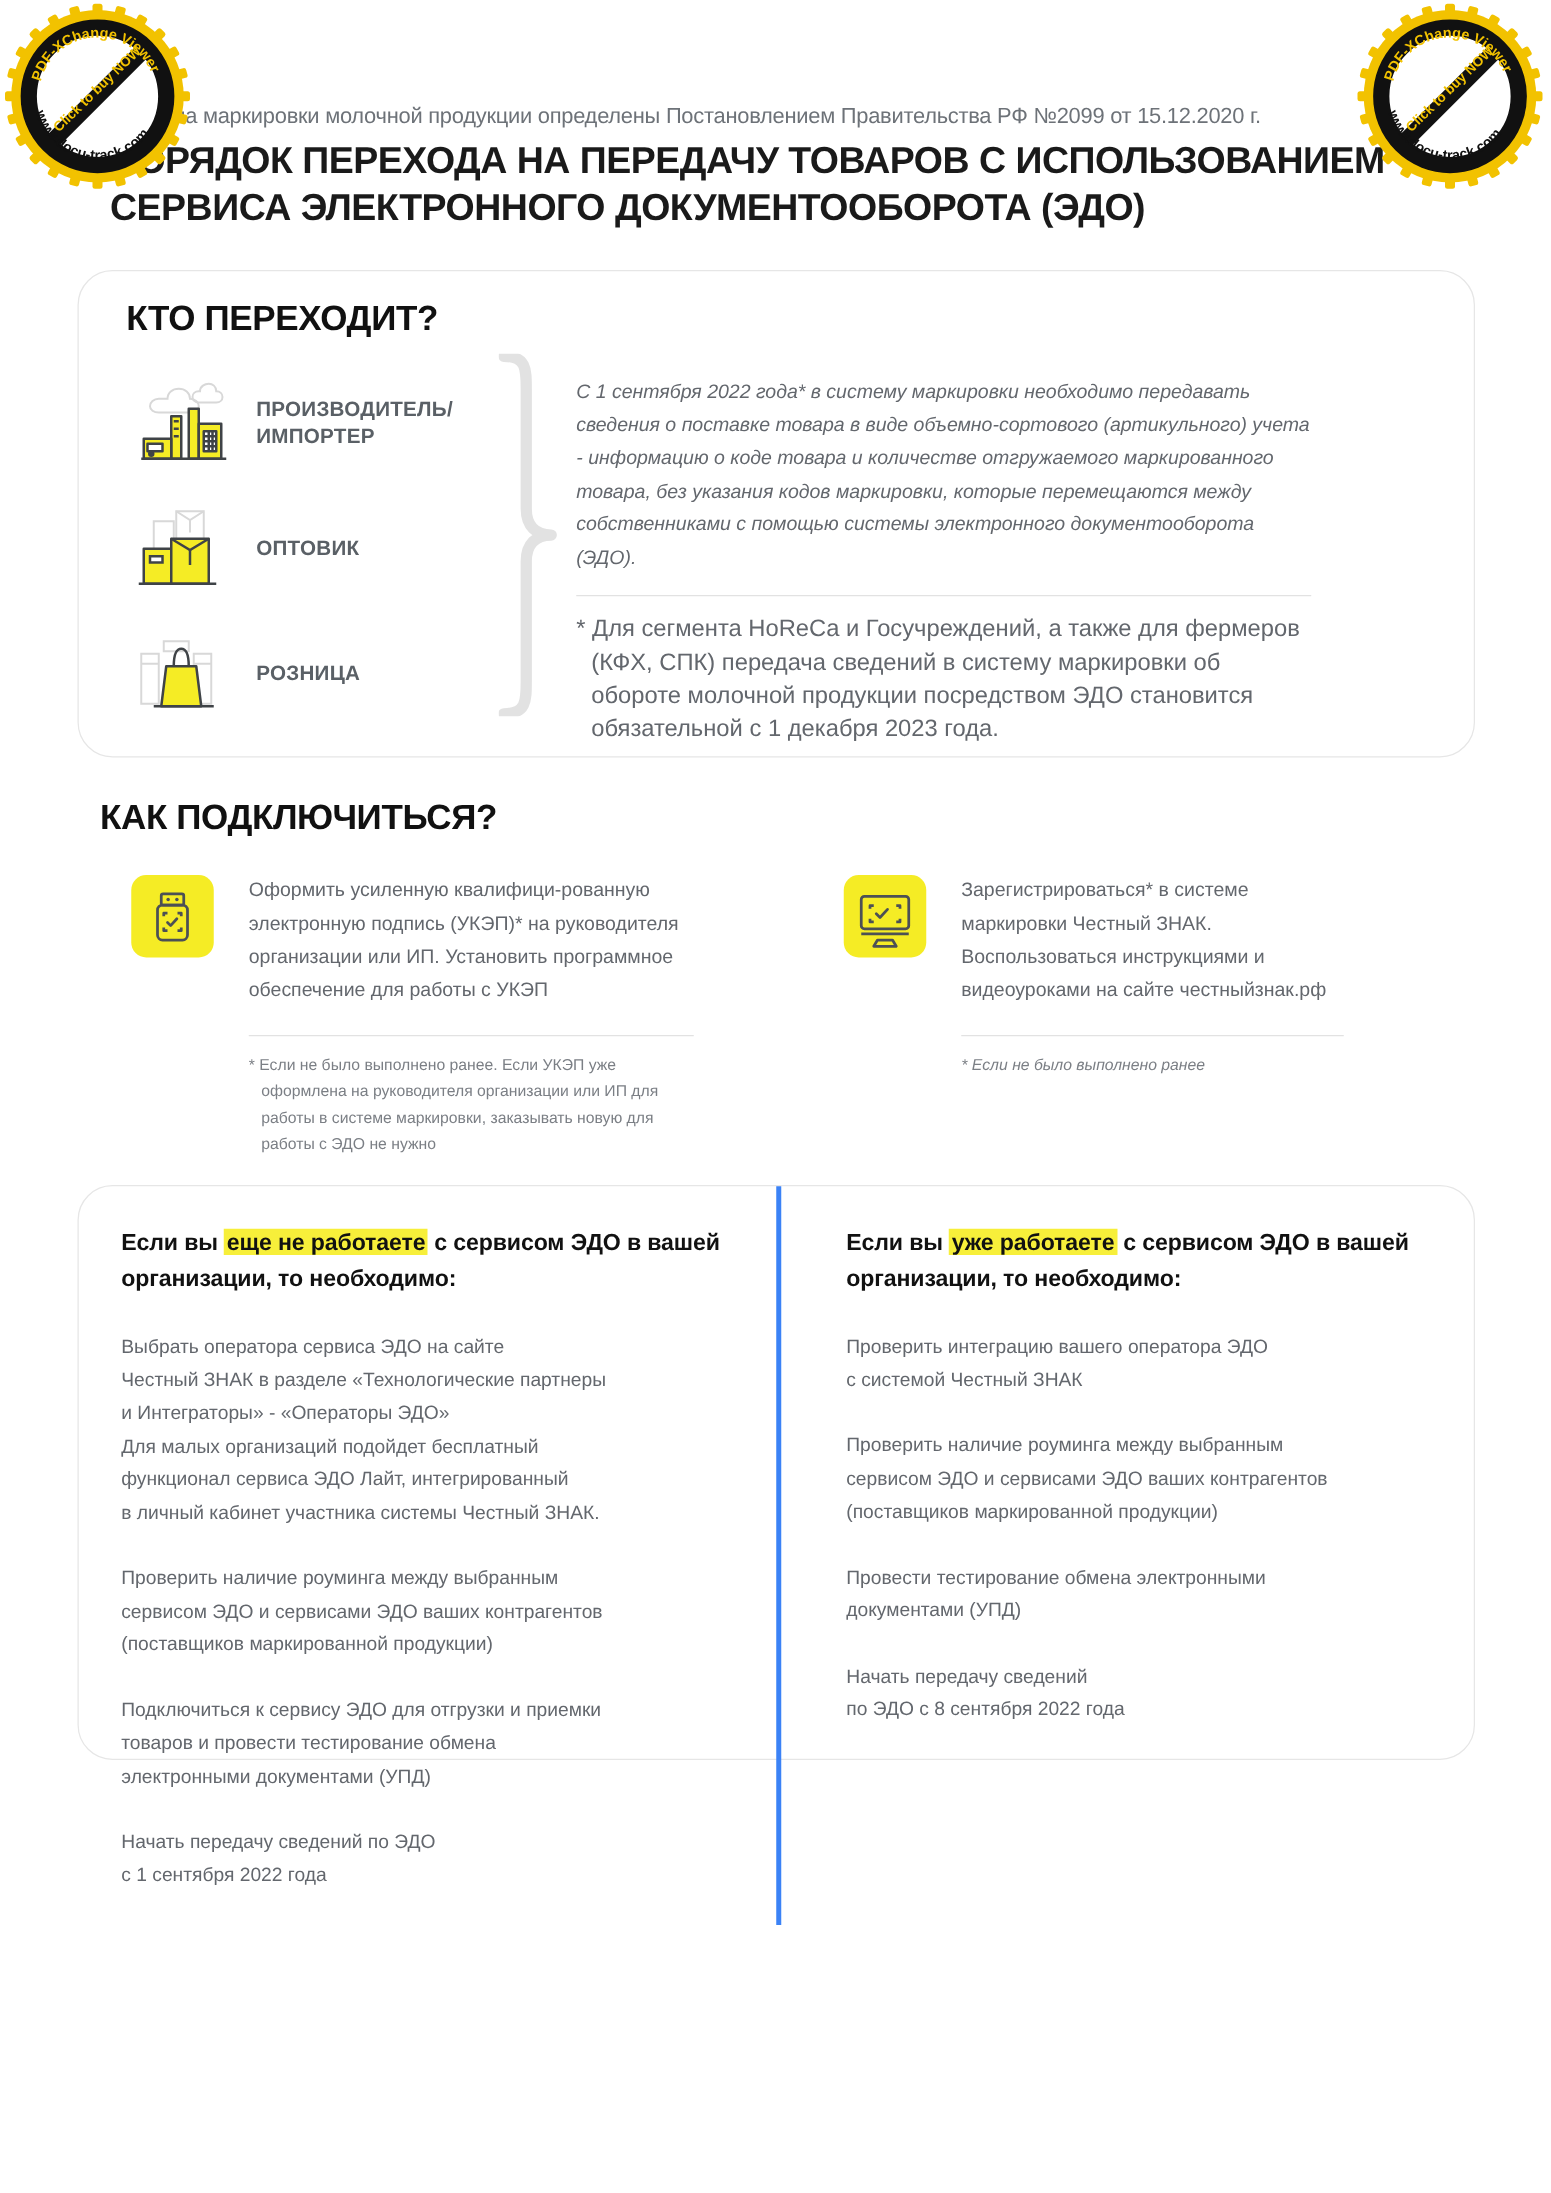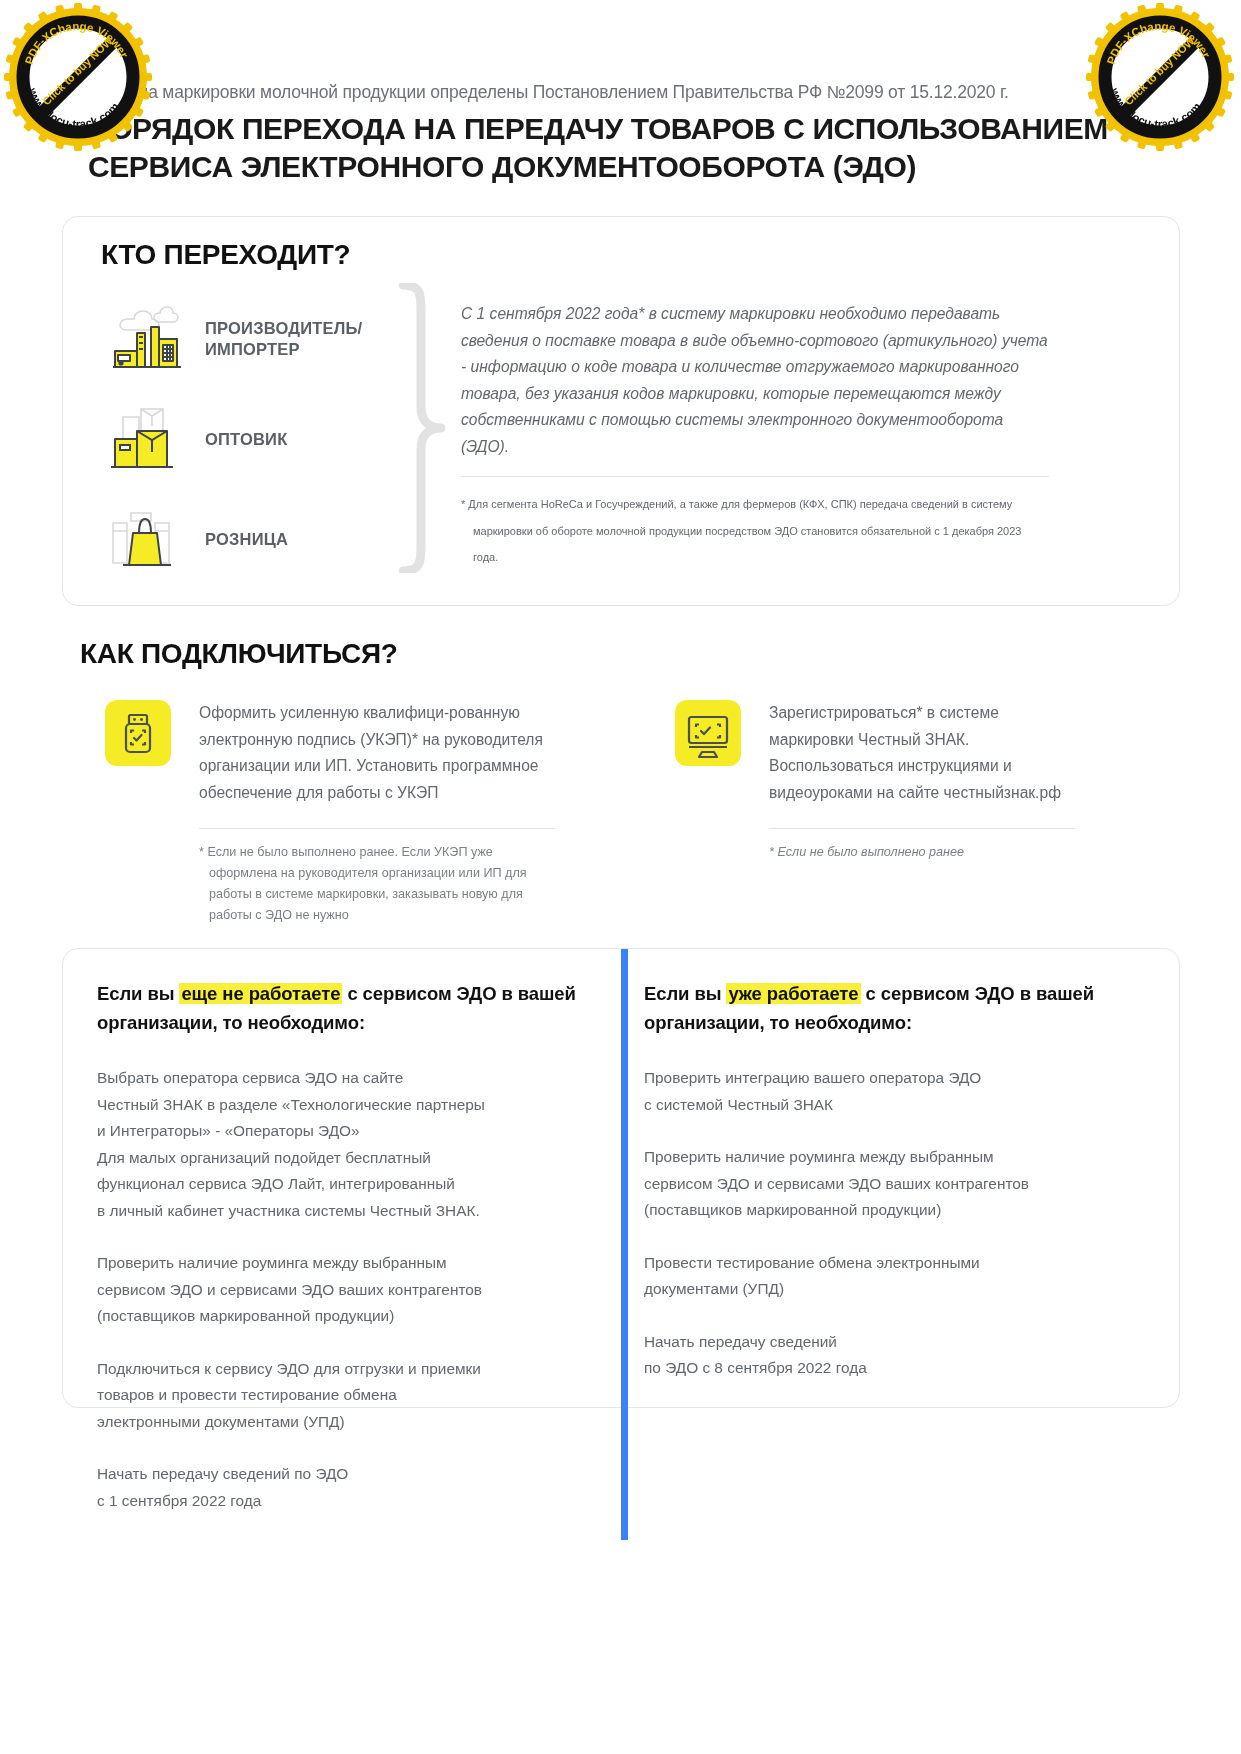--- a/index.html
+++ b/index.html
@@ -44,21 +44,21 @@
     color: #1a1a1a;
     letter-spacing: -0.4px;
   }
 
   
   .card {
     position: absolute;
     box-sizing: border-box;
     background: #ffffff;
     border: 1px solid #e6e6e6;
-    border-radius: 16px;
+    border-radius: 28px;
   }
 
   .section-head {
     font-size: 28px;
     font-weight: bold;
     color: #111111;
     letter-spacing: -0.3px;
   }
 
   
@@ -120,21 +120,21 @@
     line-height: 26.5px;
     color: #63676d;
     font-style: italic;
   }
   .divider {
     height: 1px;
     background: #e2e2e2;
     margin: 16px 0 14px 0;
   }
   .note {
-    font-size: 11px;
+    font-size: 19px;
     line-height: 26.5px;
     color: #63676d;
     text-indent: -12px;
     padding-left: 12px;
   }
 
   
   #connect-title {
     position: absolute;
     left: 80px;
@@ -191,22 +191,22 @@
     top: 0;
     display: flex;
     width: 100%;
   }
   .bottom-col {
     box-sizing: border-box;
     padding: 30px 34px 0 34px;
     width: 50%;
   }
   .bottom-col.right {
-    border-left: 7px solid #3b82f6;
-    padding-left: 16px;
+    border-left: 4px solid #3b82f6;
+    padding-left: 52px;
   }
   .bottom-heading {
     font-size: 18.5px;
     line-height: 29px;
     font-weight: bold;
     color: #111111;
     letter-spacing: -0.1px;
     margin-bottom: 28px;
   }
   .hl {

